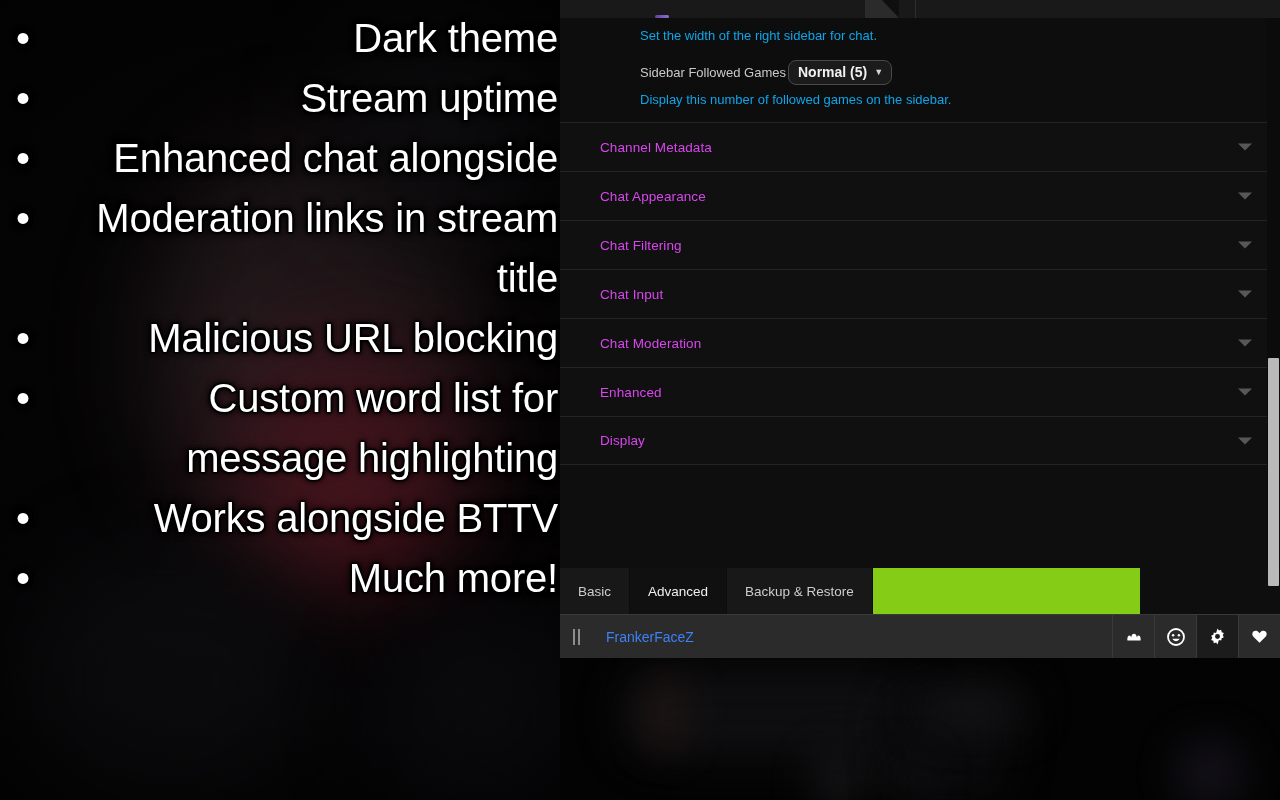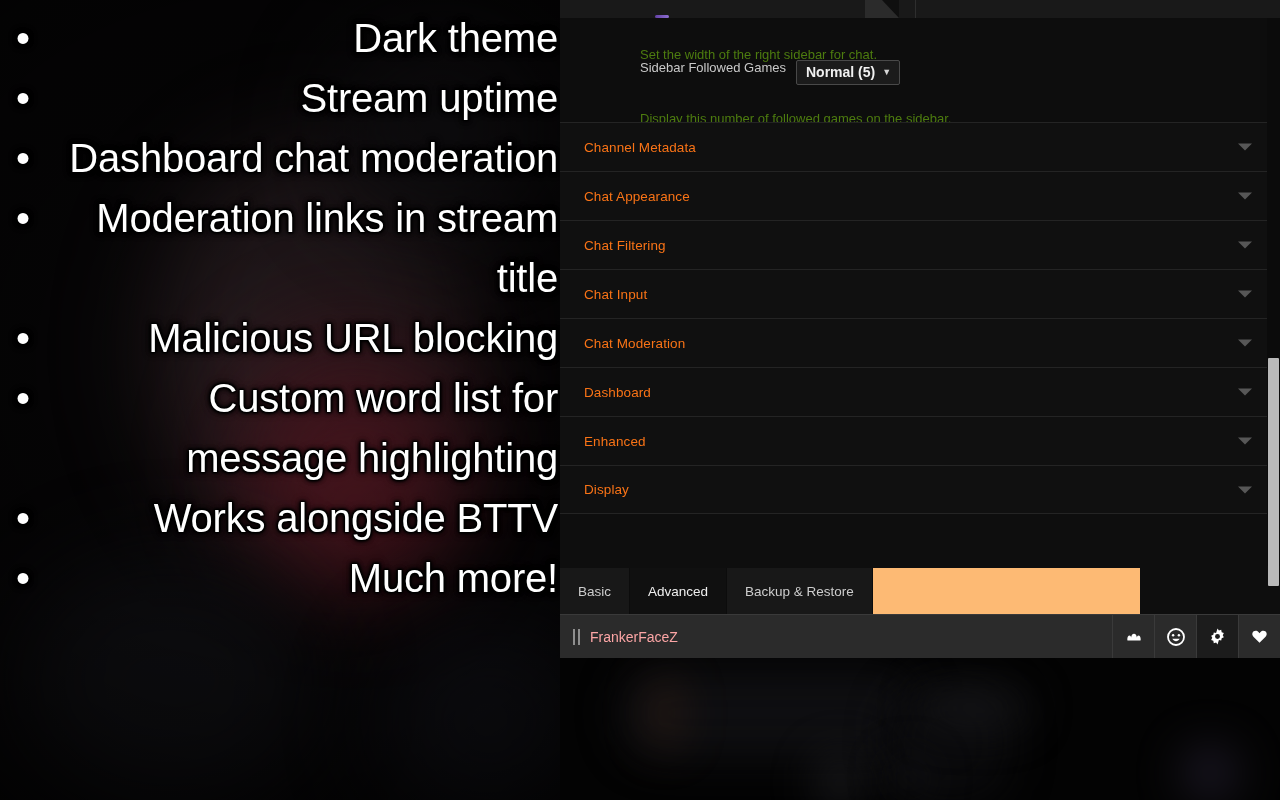--- a/index.html
+++ b/index.html
@@ -67,46 +67,46 @@
   .topdiv { position:absolute; top:0; left:355px; width:1px; height:18px; background:#2e2e2e; }
 
   
   #panel-head { position:absolute; left:0; top:18px; width:720px; height:104px; background:#0d0d0d; }
   .slider-stub {
     position:absolute; left:95px; top:-3px; width:14px; height:3px;
     background:linear-gradient(90deg,#6441a5,#8d6fd1);
     border-radius:2px;
   }
   .helptext {
-    position:absolute; color:#4d7c0f; font-size:13px; line-height:16px;margin-top:19px;
+    position:absolute; color:#0ea5e9; font-size:13px; line-height:16px;
   }
   .h1 { left:80px; top:10px; }
   .h2 { left:80px; top:74px; }
-  .fieldrow { position:absolute; left:80px; top:42px; display:flex; align-items:flex-start; gap:10px; }
+  .fieldrow { position:absolute; left:80px; top:42px; display:flex; align-items:center; gap:2px; }
   .fieldlabel { color:#c9c9c9; font-size:13px; }
   .select {
     display:inline-flex; align-items:center; gap:7px;
     background:#1b1b1b; border:1px solid #494949;
     color:#f1f1f1; font-size:14px; font-weight:bold;
-    padding:3px 8px 4px 9px; border-radius:2px;
+    padding:3px 8px 4px 9px; border-radius:8px;
   }
   .select .caret { font-size:9px; color:#d6d6d6; line-height:1; }
 
   
   #sections { position:absolute; left:0; top:122px; width:720px; }
   .srow {
     position:relative;
     height:49px;
     border-top:1px solid #242424;
     display:flex; align-items:center;
     background:#101010;
   }
   .srow:last-child { border-bottom:1px solid #242424; }
   .srow .stitle {
-    margin-left:24px; color:#f97316; font-size:13.5px; letter-spacing:.1px;
+    margin-left:40px; color:#d946ef; font-size:13.5px; letter-spacing:.1px;
   }
   .srow .schev {
     position:absolute; right:28px; top:50%; transform:translateY(-50%);
     width:0; height:0;
     border-left:7px solid transparent;
     border-right:7px solid transparent;
     border-top:7px solid #575757;
   }
 
   
@@ -114,21 +114,21 @@
     position:absolute; right:0; top:18px; width:13px; height:548px; background:#0b0b0b;
   }
   #scrollthumb {
     position:absolute; right:1px; top:340px; width:11px; height:228px;
     background:#b9b9b9; border-radius:1px;
   }
 
   
   #tabs {
     position:absolute; left:0; top:568px; width:580px; height:46px;
-    background:#fdba74; display:flex; align-items:flex-end;text-align:center;
+    background:#84cc16; display:flex; align-items:flex-end;text-align:center;
   }
   .tab {
     height:46px; display:flex; align-items:center; padding:0 18px;
     color:#cdcdcd; font-size:13.5px;
     border-right:1px solid #0c0c0c;
     background:#181818;
   }
   .tab.active { background:#101010; color:#efefef; }
 
   
@@ -138,21 +138,21 @@
     border-top:1px solid #3a3a3a;
   }
   .drag-handle {
     margin-left:12px; width:10px; height:16px; position:relative; flex:0 0 auto;
   }
   .drag-handle i {
     position:absolute; top:0; width:2px; height:16px; background:#8e8e8e;
   }
   .drag-handle i:nth-child(1){ left:1px; }
   .drag-handle i:nth-child(2){ left:6px; }
-  #status-title { margin-left:8px; color:#fca5a5; font-size:14px; flex:1 1 auto; }
+  #status-title { margin-left:24px; color:#3b82f6; font-size:14px; flex:1 1 auto; }
   .sicon {
     width:42px; height:44px; display:flex; align-items:center; justify-content:center;
     border-left:1px solid #3a3a3a; color:#f0f0f0;
   }
   .sicon.sel { background:#1c1c1c; }
   .sicon svg { display:block; }
 
   
   #bottomstrip {
     position:absolute; left:560px; top:658px; width:720px; height:142px;
@@ -177,21 +177,21 @@
     <div class="blurblob b6"></div>
     <div class="blurblob b2"></div>
     <div class="blurblob b3"></div>
     <div class="blurblob b4"></div>
     <div class="blurblob b5"></div>
     <div class="vig"></div>
 
     <ul id="feature-list">
       <li><span>Dark theme</span></li>
       <li><span>Stream uptime</span></li>
-      <li><span>Dashboard chat moderation</span></li>
+      <li><span>Enhanced chat alongside</span></li>
       <li><span>Moderation links in stream title</span></li>
       <li><span>Malicious URL blocking</span></li>
       <li><span>Custom word list for message highlighting</span></li>
       <li><span>Works alongside BTTV</span></li>
       <li><span>Much more!</span></li>
     </ul>
   </div>
 
   <div id="panel">
 
@@ -228,24 +228,20 @@
       <div class="srow">
         <span class="stitle">Chat Filtering</span>
         <span class="schev"></span>
       </div>
       <div class="srow">
         <span class="stitle">Chat Input</span>
         <span class="schev"></span>
       </div>
       <div class="srow">
         <span class="stitle">Chat Moderation</span>
-        <span class="schev"></span>
-      </div>
-      <div class="srow">
-        <span class="stitle">Dashboard</span>
         <span class="schev"></span>
       </div>
       <div class="srow">
         <span class="stitle">Enhanced</span>
         <span class="schev"></span>
       </div>
       <div class="srow">
         <span class="stitle">Display</span>
         <span class="schev"></span>
       </div>

